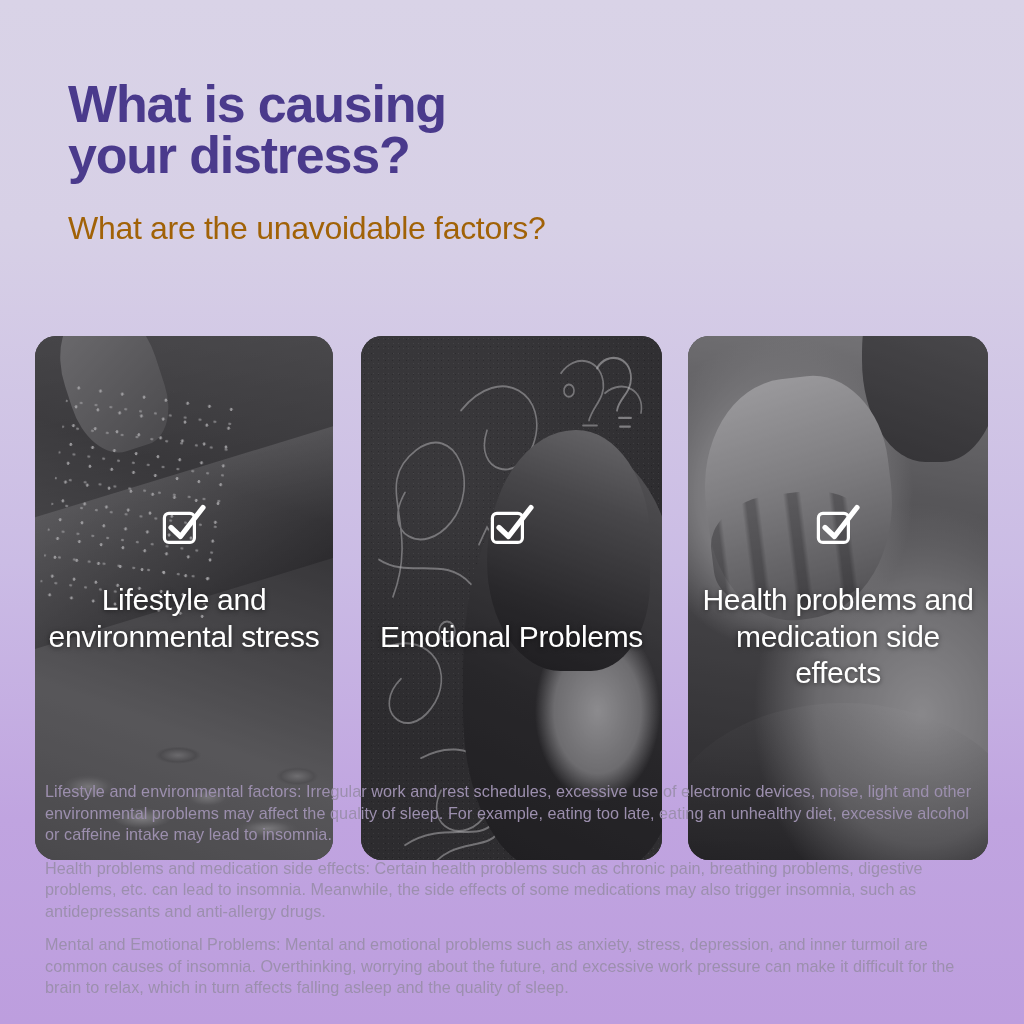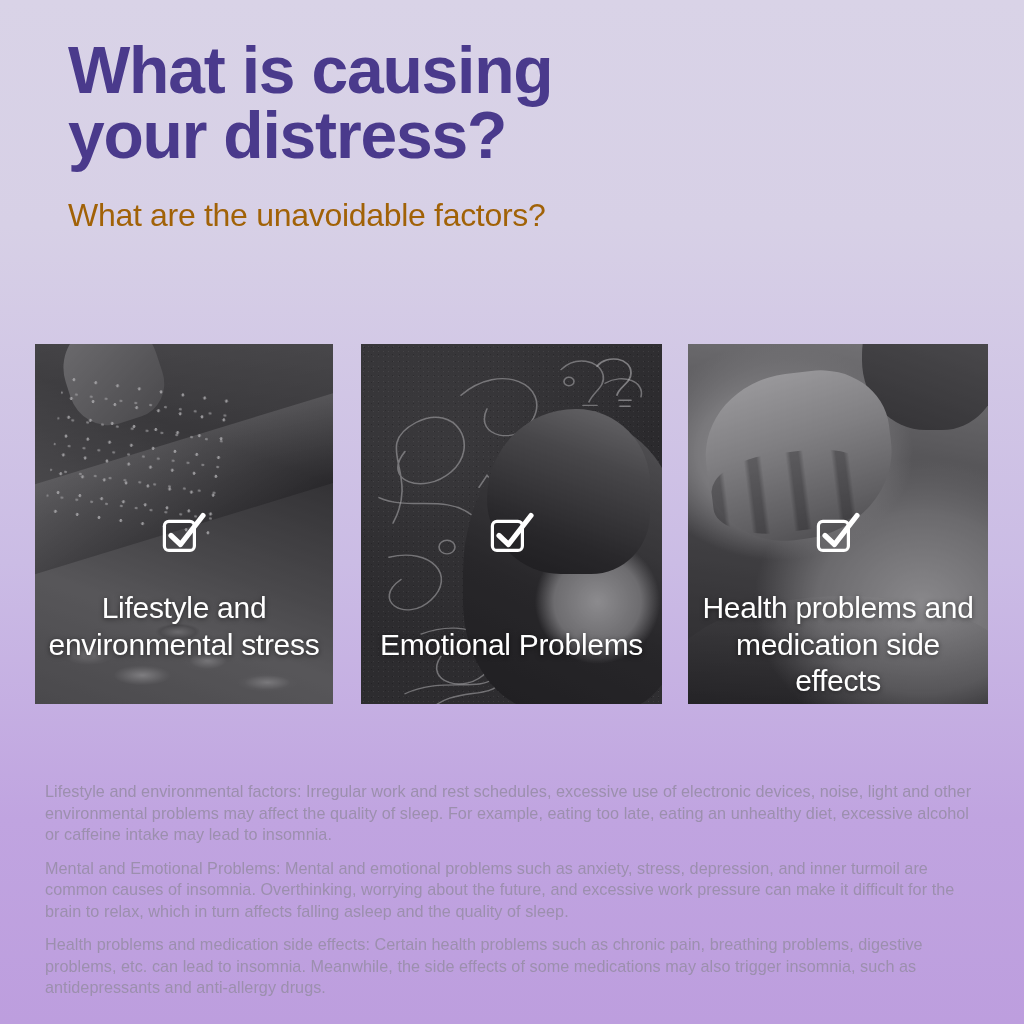--- a/index.html
+++ b/index.html
@@ -8,42 +8,44 @@
     font-family: "Liberation Sans", sans-serif;
     background: linear-gradient(to bottom, #d9d3e7 0%, #d7d0e6 22%, #cbbce5 55%, #c0a4e0 80%, #bd9ede 100%);
     position: relative;
     overflow: hidden;
   }
 
   
   .header { position:absolute; left:68px; top:38px; width:760px; }
   .headline {
     color:#4a3a8c;
-    font-size:66px;
+    font-size:52px;
     font-weight:bold;
     line-height:0.99;
     letter-spacing:-1.2px;
+    margin-top:41px;
   }
   .headline .l2 { display:block; }
   .subhead {
     color:#a16207;
     font-size:32px;
     font-weight:normal;
     letter-spacing:-0.3px;
     margin-top:28px;
   }
 
   
   .cards { position:absolute; top:328px; left:0; width:1024px; height:422px; }
   .card {
     position:absolute;
-    top:16px;
-    height:360px;
+    top:8px;
+    height:524px;
     overflow:hidden;
     background:#3a3a3a;
+    border-radius:21px;
   }
   .card-1 { left:35px;  width:298px; }
   .card-2 { left:361px; width:301px; }
   .card-3 { left:688px; width:300px; }
 
   .photo { position:absolute; inset:0; filter:grayscale(1); }
 
   
   .p1 {
     background:
@@ -265,15 +267,15 @@
         <span>Health problems and</span><br>
         <span>medication side effects</span>
       </div>
     </div>
   </div>
 
 </div>
 
 <div class="body-copy">
   <p>Lifestyle and environmental factors: Irregular work and rest schedules, excessive use of electronic devices, noise, light and other environmental problems may affect the quality of sleep. For example, eating too late, eating an unhealthy diet, excessive alcohol or caffeine intake may lead to insomnia.</p>
+  <p>Health problems and medication side effects: Certain health problems such as chronic pain, breathing problems, digestive problems, etc. can lead to insomnia. Meanwhile, the side effects of some medications may also trigger insomnia, such as antidepressants and anti-allergy drugs.</p>
   <p>Mental and Emotional Problems: Mental and emotional problems such as anxiety, stress, depression, and inner turmoil are common causes of insomnia. Overthinking, worrying about the future, and excessive work pressure can make it difficult for the brain to relax, which in turn affects falling asleep and the quality of sleep.</p>
-  <p>Health problems and medication side effects: Certain health problems such as chronic pain, breathing problems, digestive problems, etc. can lead to insomnia. Meanwhile, the side effects of some medications may also trigger insomnia, such as antidepressants and anti-allergy drugs.</p>
 </div>
 
 </body></html>

